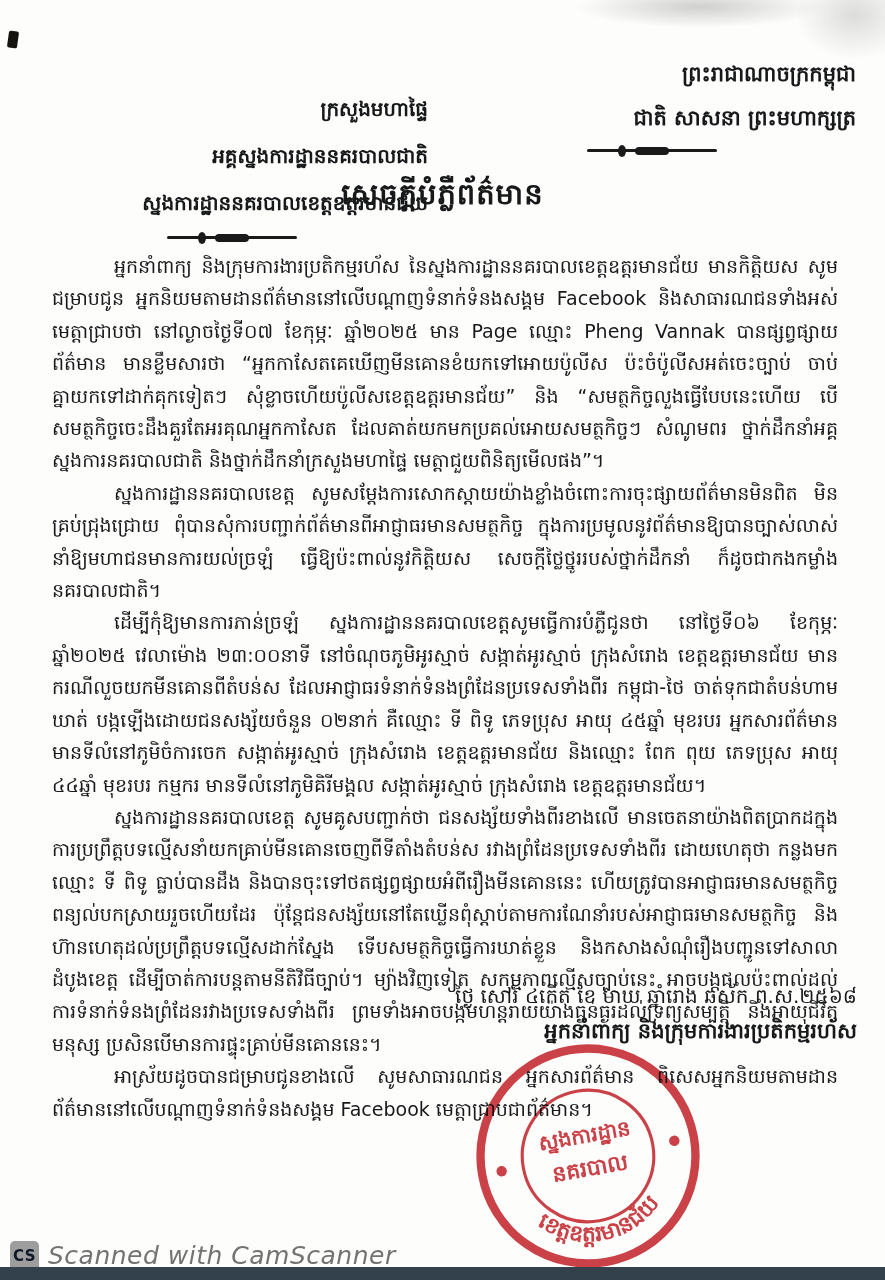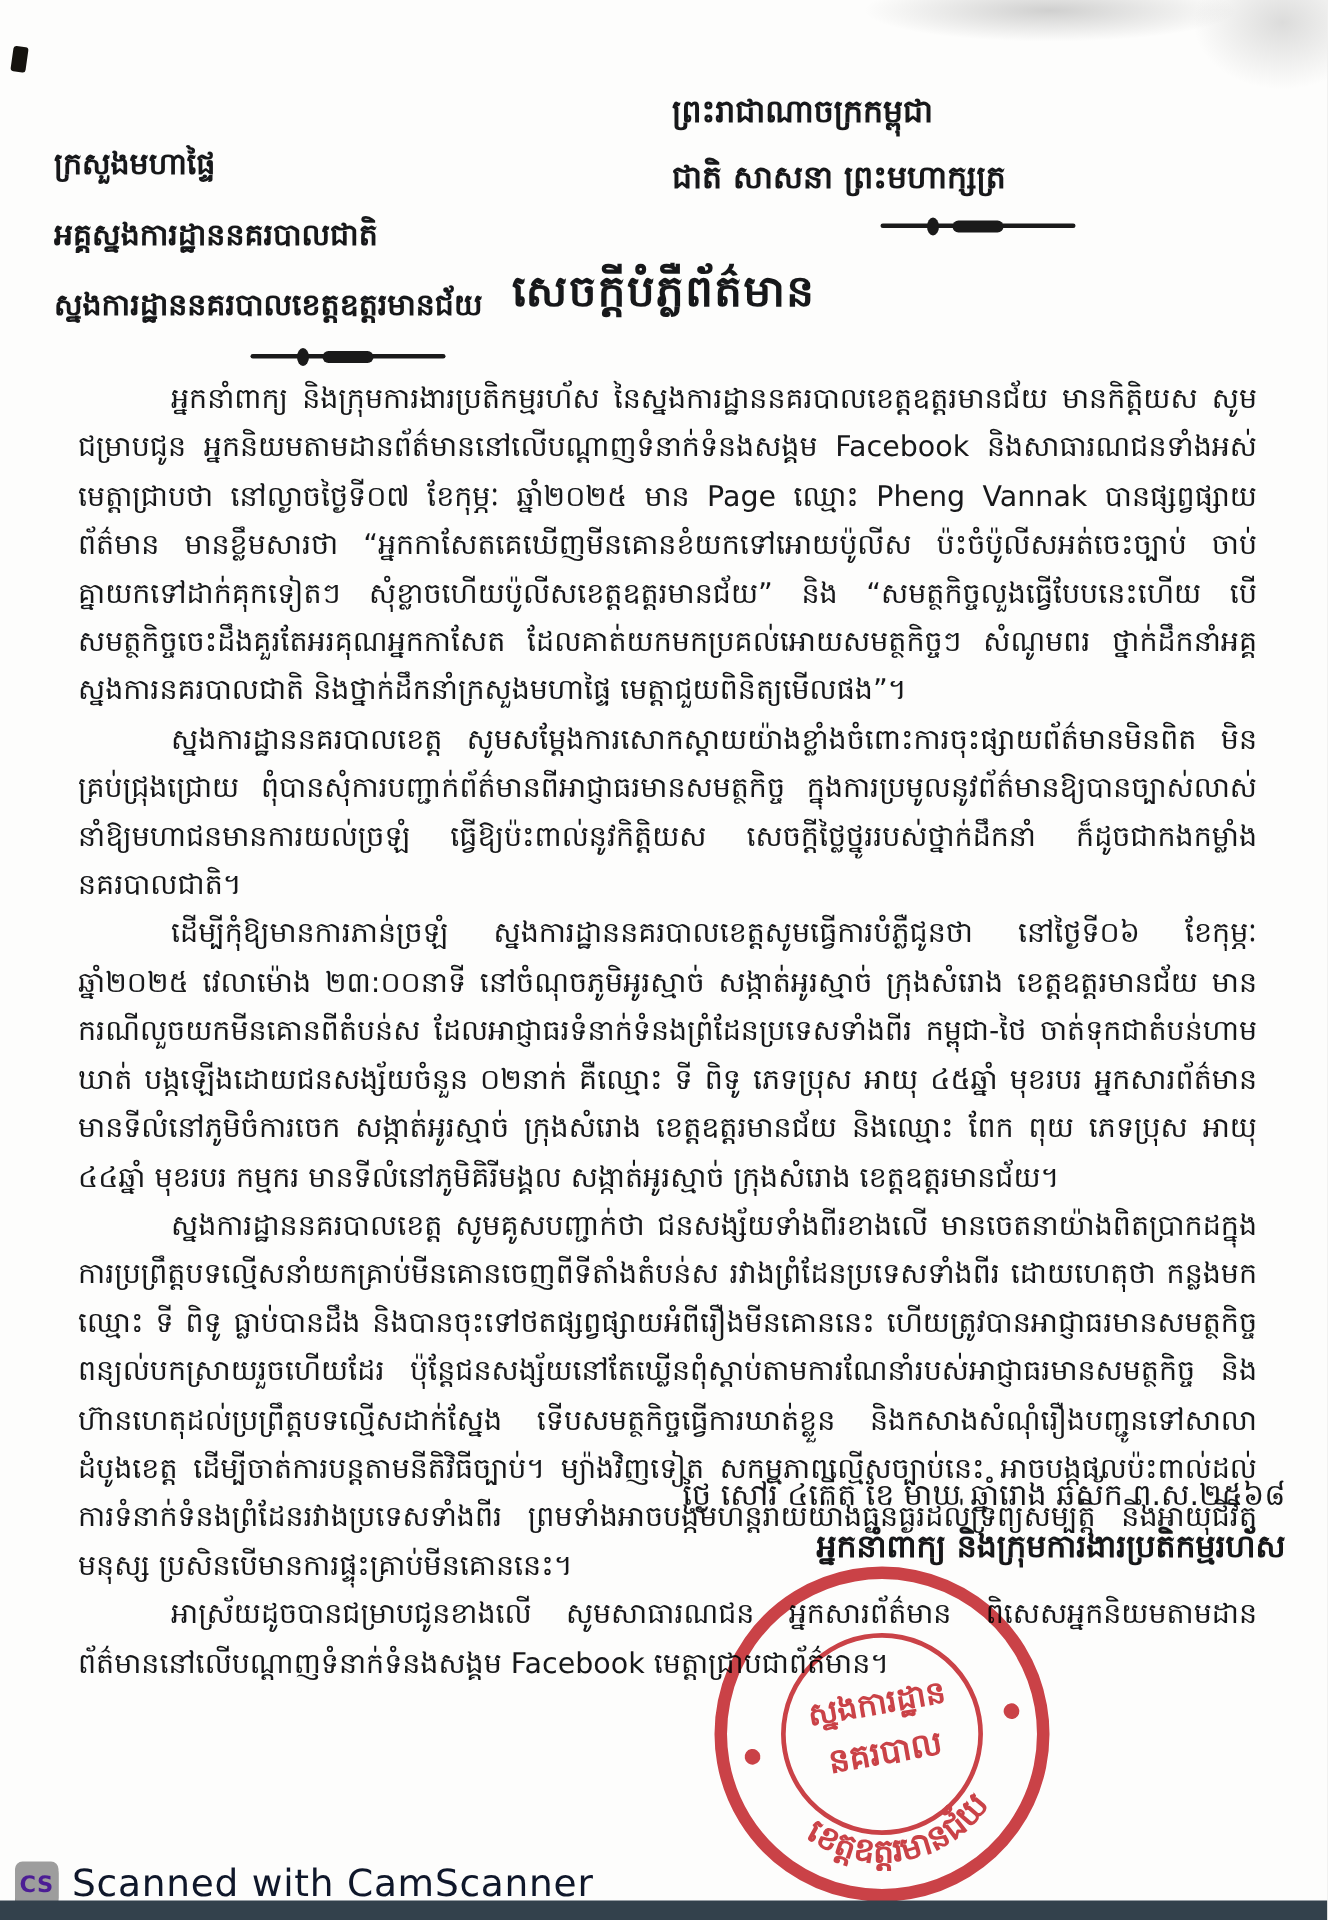--- a/index.html
+++ b/index.html
@@ -8,21 +8,21 @@
     background:#fdfdfc;overflow:hidden;
     font-family:"DejaVu Sans","Liberation Sans",sans-serif;
     color:#17181a;
   }
   
   .artifact-spot{position:absolute;left:8px;top:31px;width:10px;height:17px;background:#15130f;border-radius:2px;transform:rotate(8deg);}
   .smudge-top{position:absolute;left:575px;top:-14px;width:250px;height:42px;background:radial-gradient(ellipse at center,rgba(90,90,90,.28),rgba(0,0,0,0) 70%);}
   .smudge-corner{position:absolute;right:-30px;top:-30px;width:120px;height:90px;background:radial-gradient(ellipse at center,rgba(120,120,120,.25),rgba(0,0,0,0) 70%);}
 
   
-  .hdr{position:absolute;text-align:left;font-weight:bold;}
+  .hdr{position:absolute;text-align:right;font-weight:bold;}
   .hdr-right{left:448px;top:52px;width:408px;font-size:21px;line-height:44px;}
   .hdr-left{left:36px;top:86px;width:392px;font-size:20px;line-height:47px;}
   .divider{position:relative;width:130px;height:3px;background:#1a1a1a;margin:9px auto 0 auto;border-radius:2px;}
   .divider::after{content:"";position:absolute;left:50%;top:50%;width:34px;height:8px;margin:-4px 0 0 -17px;background:#1a1a1a;border-radius:4px;}
   .divider::before{content:"";position:absolute;left:50%;top:50%;width:8px;height:12px;margin:-6px 0 0 -34px;background:#1a1a1a;border-radius:50%;}
 
   .doc-title{position:absolute;left:0;top:176px;width:100%;text-align:center;font-size:29px;font-weight:bold;letter-spacing:1px;}
 
   
   .body-text{position:absolute;left:52px;top:250px;width:786px;font-size:19px;line-height:32.4px;text-align:justify;}
@@ -31,22 +31,22 @@
   
   .date-block{position:absolute;right:28px;top:980px;width:490px;text-align:right;font-size:20px;line-height:33px;}
   .signature{font-weight:bold;font-size:21px;margin-top:2px;}
 
   
   .stamp{position:absolute;left:468px;top:1036px;width:240px;height:240px;transform:rotate(-10deg);opacity:.88;mix-blend-mode:multiply;}
   .stamp svg{width:100%;height:100%;}
 
   
   .cs-badge{position:absolute;left:10px;top:1241px;width:29px;height:29px;background:#9d9d9d;border-radius:5px;box-shadow:0 3px 0 #8b8b8b;
-    display:flex;align-items:center;justify-content:center;color:#4c1d95;font-weight:bold;font-size:15px;letter-spacing:.5px;}
-  .cs-text{position:absolute;left:48px;top:1241px;font-size:25px;color:#0f172a;letter-spacing:.5px;}
+    display:flex;align-items:center;justify-content:center;color:#0f172a;font-weight:bold;font-size:15px;letter-spacing:.5px;}
+  .cs-text{position:absolute;left:48px;top:1241px;font-size:25px;color:#737373;letter-spacing:.5px;font-style:italic;}
   .bottom-bar{position:absolute;left:0;bottom:0;width:100%;height:13px;background:#33414c;}
 </style>
 </head>
 <body>
 
 <div class="page">
 
   <div class="artifact-spot"></div>
   <div class="smudge-top"></div>
   <div class="smudge-corner"></div>

